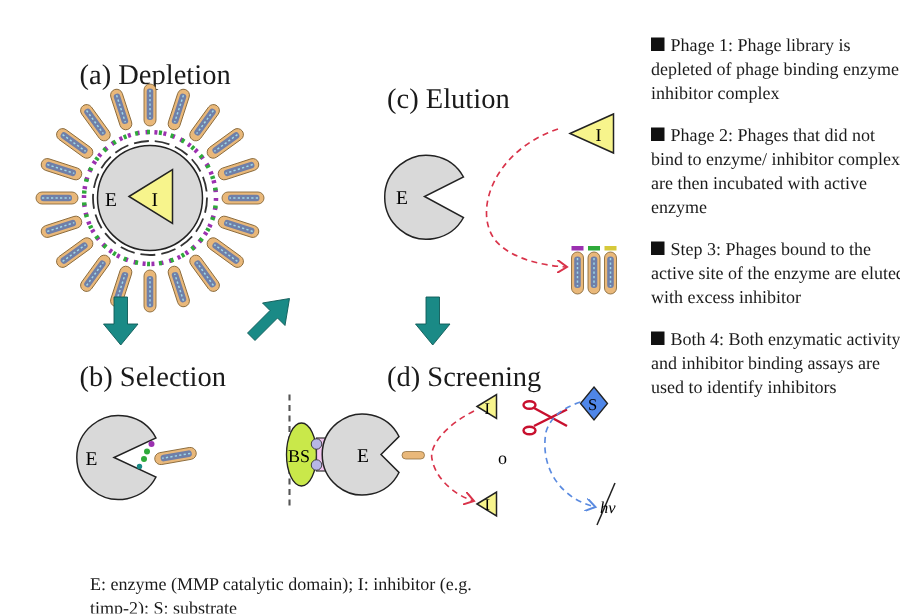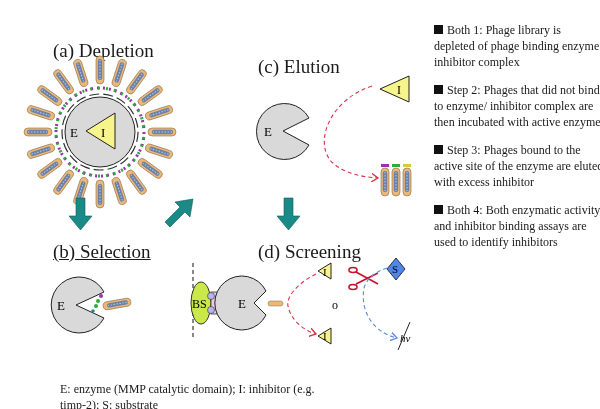--- a/index.html
+++ b/index.html
@@ -10,21 +10,21 @@
   .sq{display:inline-block;width:9px;height:9px;background:#111;margin-right:4px;vertical-align:0px;}
   .legend{position:absolute;left:60px;top:381px;width:270px;font-size:12px;line-height:16px;}
   svg{position:absolute;left:0;top:0;}
   .ltxt{font-family:"Liberation Serif","DejaVu Serif",serif;}
 </style>
 </head>
 <body>
 
 <div class="label" style="left:53px;top:40px;">(a) Depletion</div>
 <div class="label" style="left:258px;top:56px;">(c) Elution</div>
-<div class="label" style="left:53px;top:241px;text-decoration:underline;">(b) Selection</div>
+<div class="label" style="left:53px;top:241px;">(b) Selection</div>
 <div class="label" style="left:258px;top:241px;">(d) Screening</div>
 
 <svg width="600" height="409" viewBox="0 0 600 409">
   <defs>
     <g id="phage">
       <rect x="-4" y="-14" width="8" height="28" rx="4" fill="#e9b87a" stroke="#8a6a3a" stroke-width="0.6"></rect>
       <rect x="-2.2" y="-11" width="4.4" height="21" rx="2" fill="#6f7fa8"></rect>
       <line x1="0" y1="-10" x2="0" y2="9" stroke="#9fd8e8" stroke-width="1" stroke-dasharray="1.5,1.5"></line>
     </g>
     <marker id="arrR" markerWidth="8" markerHeight="8" refX="6" refY="4" orient="auto">
@@ -133,19 +133,19 @@
     </g>
     <polygon points="396,258 405,269 396,280 387,269" fill="#4f86e8" stroke="#222" stroke-width="0.9"></polygon>
     <text class="ltxt" x="392" y="273" font-size="11">S</text>
     <path d="M387,268 C375,272 367,278 364,288 C360,310 372,332 397,338" fill="none" stroke="#5b8be0" stroke-width="1.1" stroke-dasharray="4,3" marker-end="url(#arrB)"></path>
     <line x1="398" y1="350" x2="410" y2="322" stroke="#222" stroke-width="1"></line>
     <text class="ltxt" x="400" y="342" font-size="11" font-style="italic">hv</text>
   </g>
 </svg>
 
 <div class="steps">
-  <div class="step"><span class="sq"></span><span>Both 1:</span> <span>Phage library is depleted of phage binding enzyme inhibitor complex</span></div>
-  <div class="step"><span class="sq"></span><span>Step 2:</span> <span>Phages that did not bind to enzyme/ inhibitor complex are then incubated with active enzyme</span></div>
+  <div class="step"><span class="sq"></span><span>Phage 1:</span> <span>Phage library is depleted of phage binding enzyme inhibitor complex</span></div>
+  <div class="step"><span class="sq"></span><span>Phage 2:</span> <span>Phages that did not bind to enzyme/ inhibitor complex are then incubated with active enzyme</span></div>
   <div class="step"><span class="sq"></span><span>Step 3:</span> <span>Phages bound to the active site of the enzyme are eluted with excess inhibitor</span></div>
   <div class="step"><span class="sq"></span><span>Both 4:</span> <span>Both enzymatic activity and inhibitor binding assays are used to identify inhibitors</span></div>
 </div>
 
 <div class="legend">E: enzyme (MMP catalytic domain); I: inhibitor (e.g. timp-2); S: substrate</div>
 
 </body></html>

